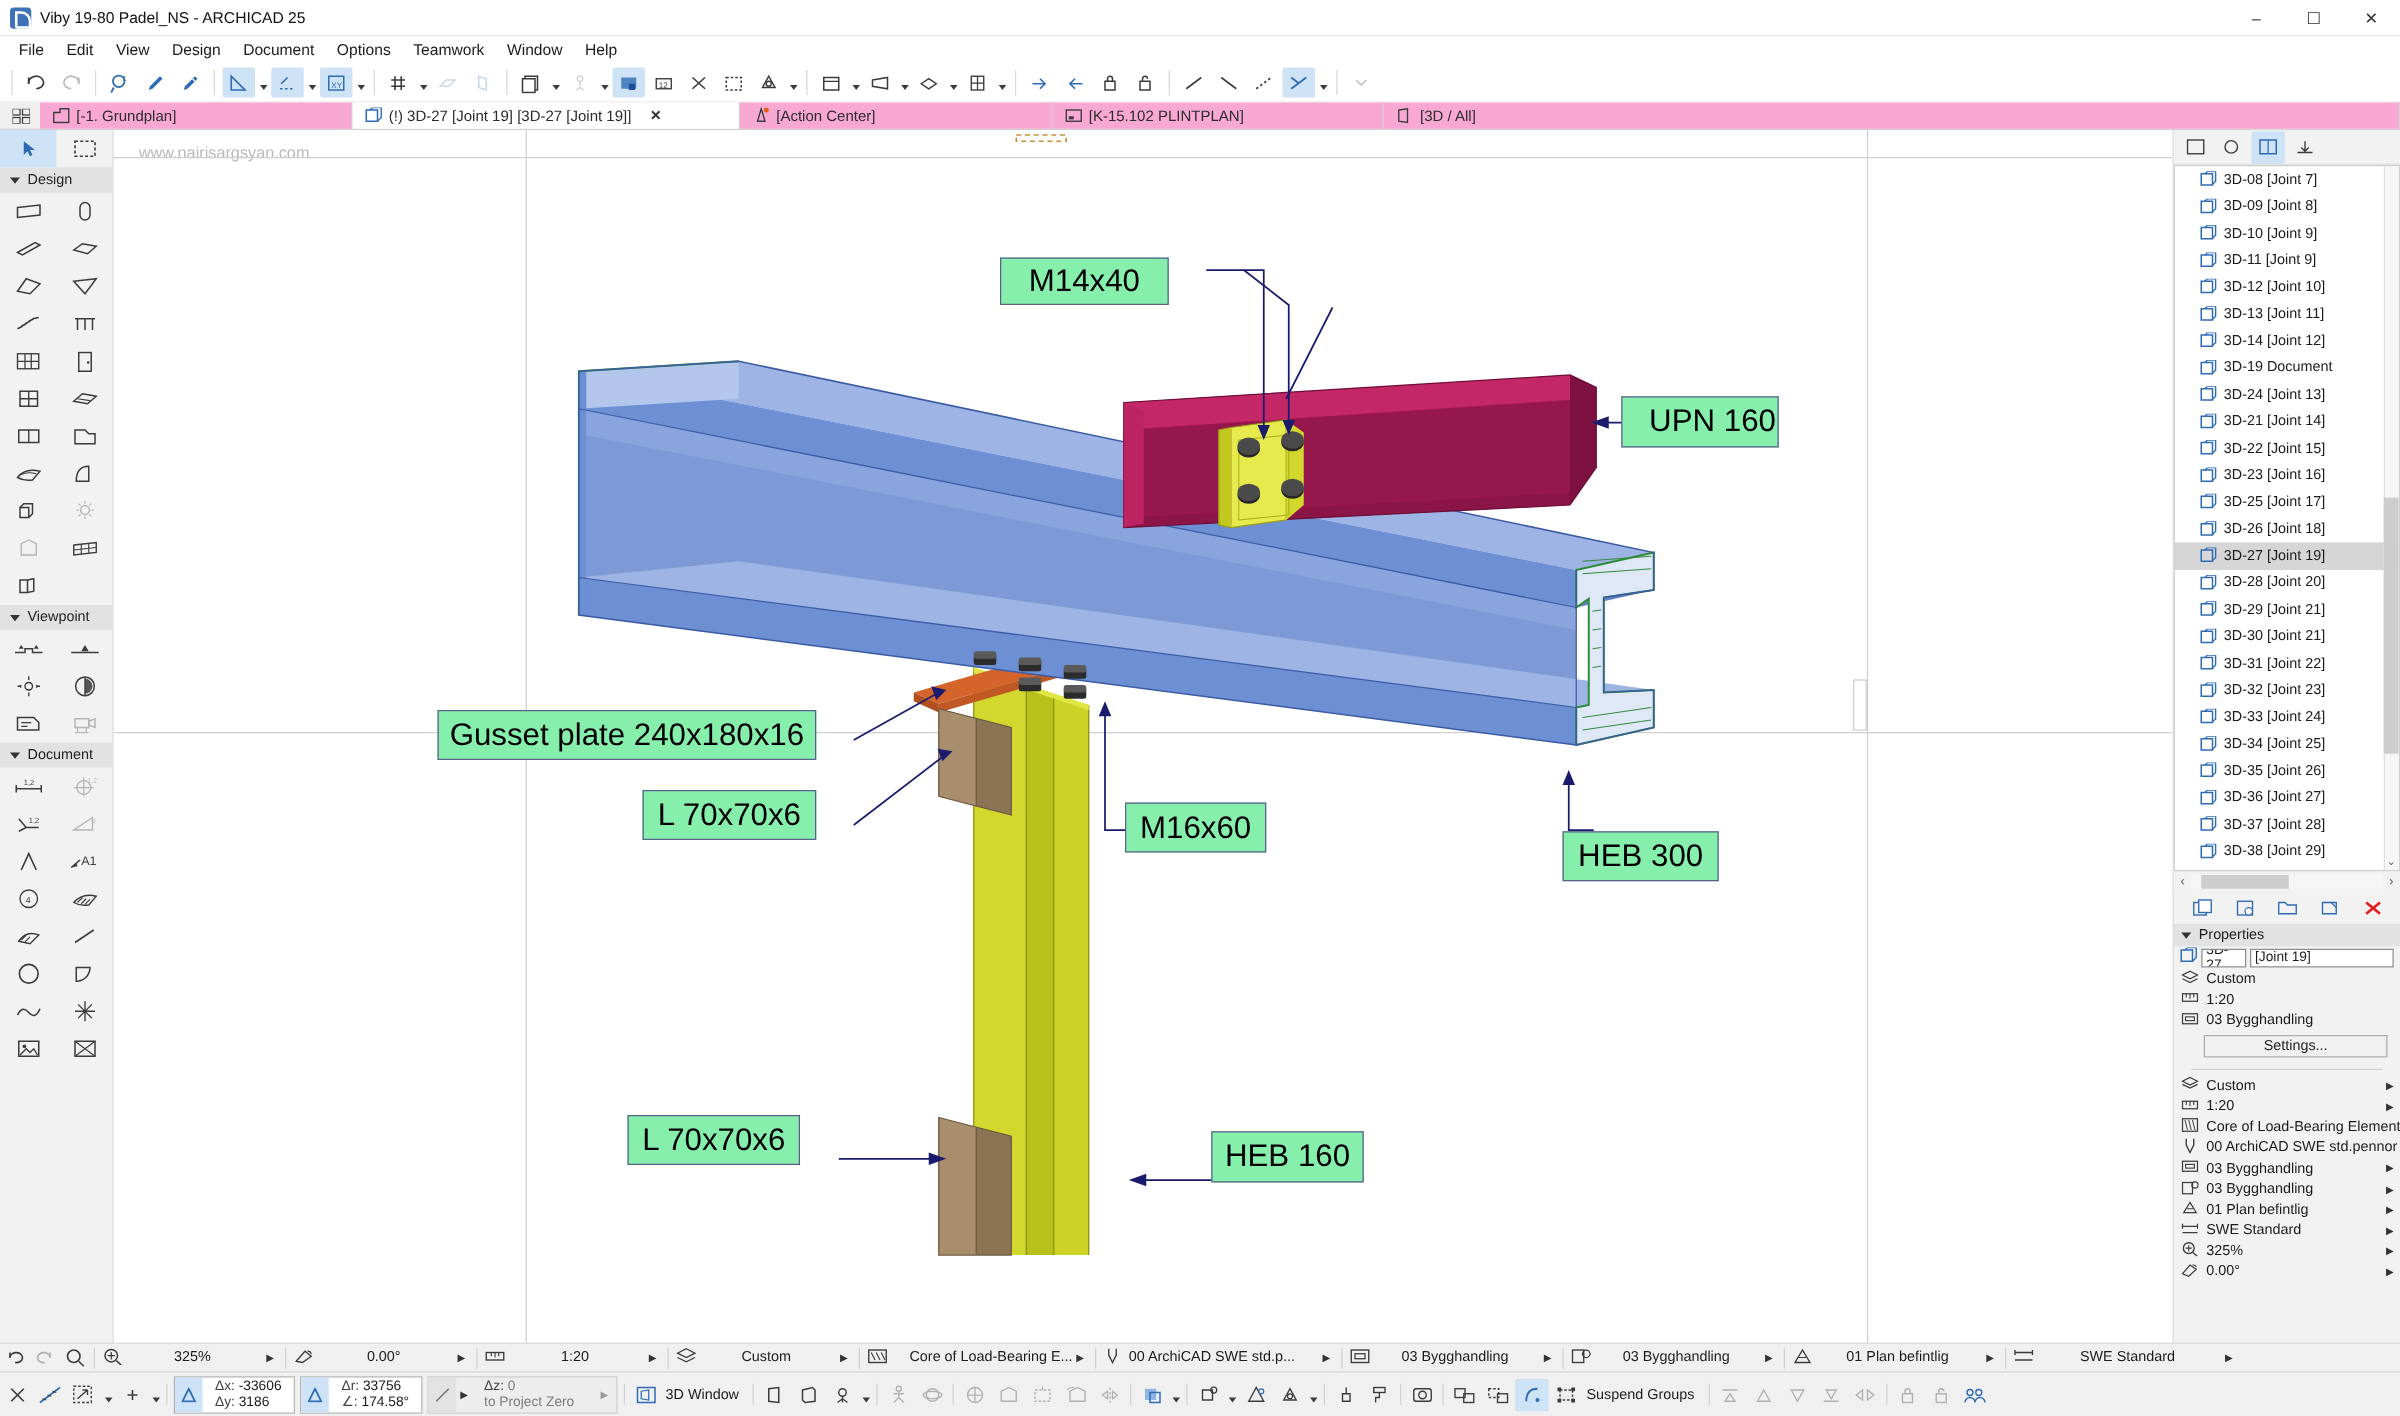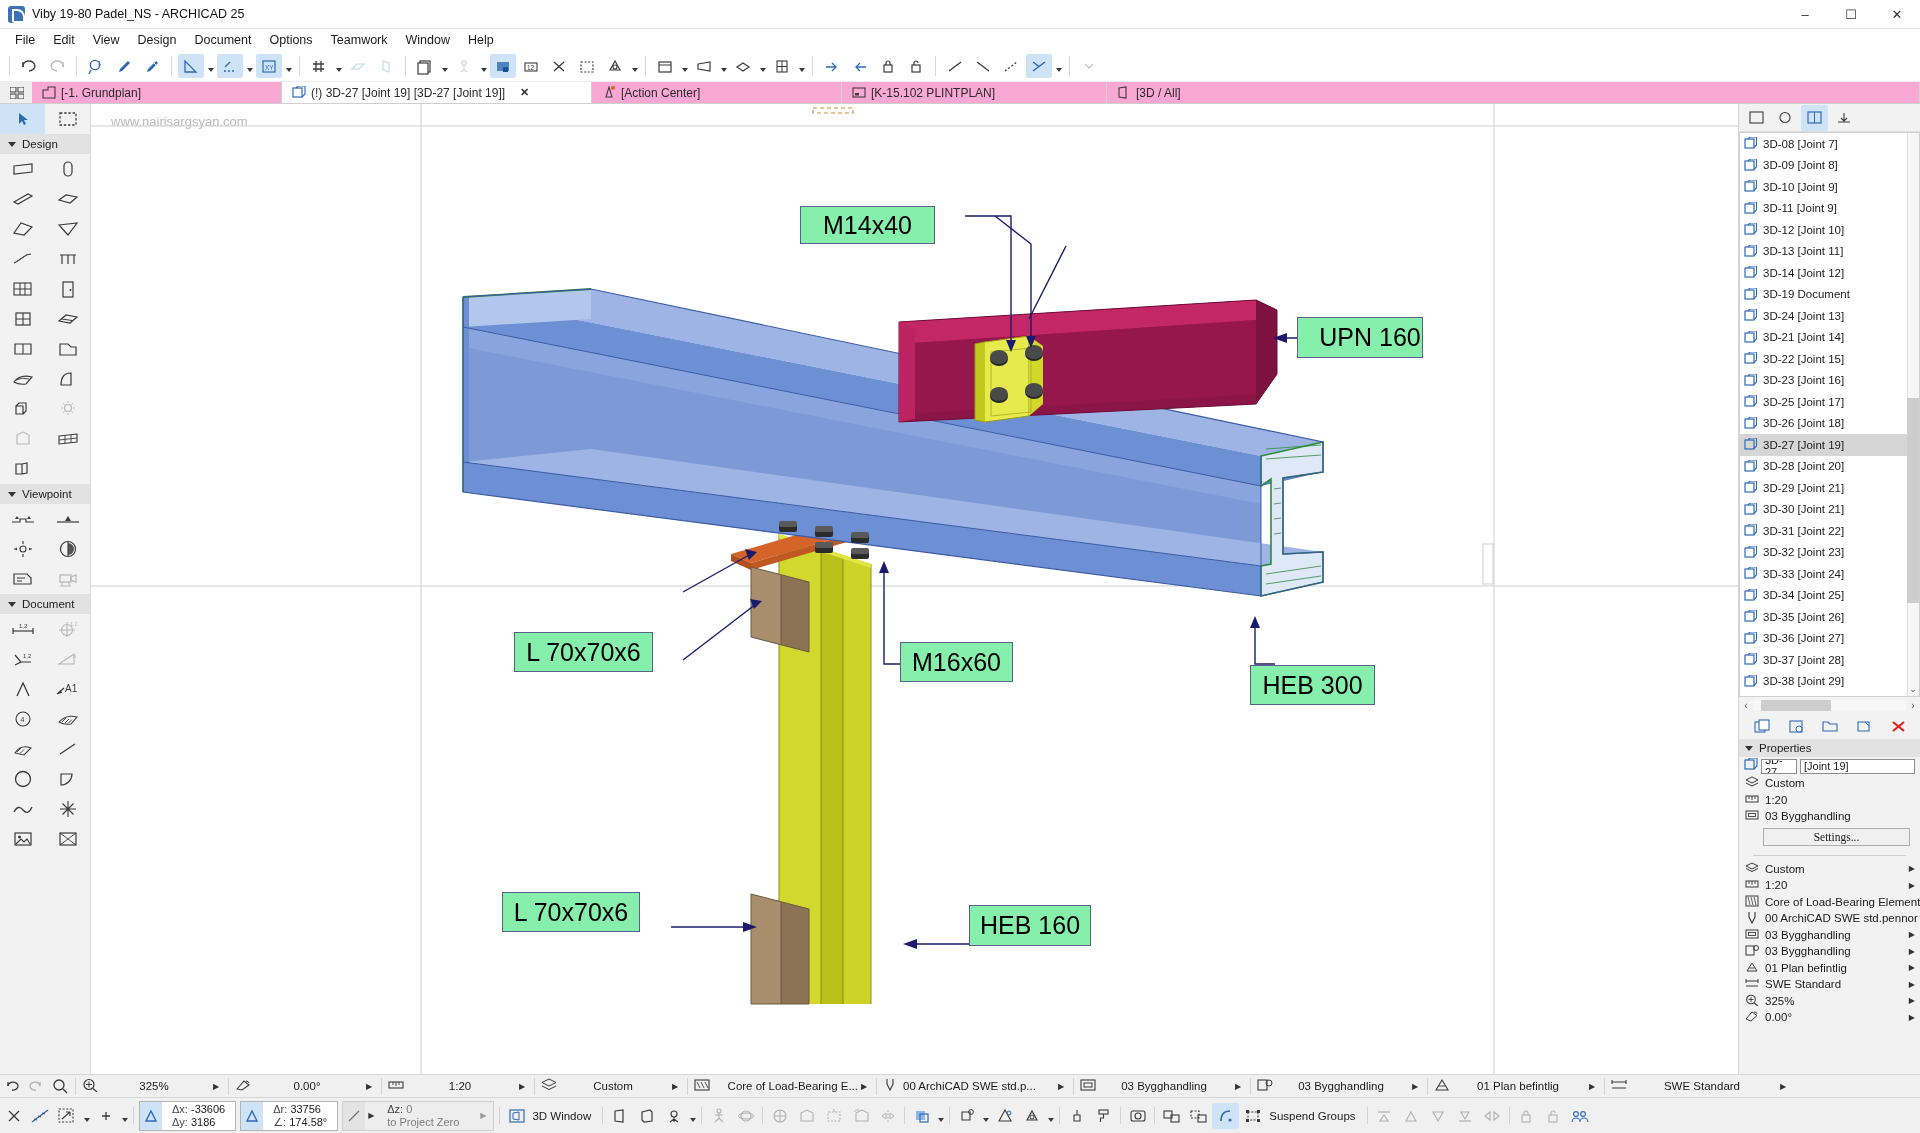--- a/index.html
+++ b/index.html
@@ -78,21 +78,21 @@
           display:flex; align-items:center; justify-content:center; padding:3px 12px;
           white-space:nowrap; line-height:1; }
 
   
   .rpanel { width:182px; background:#f2f2f2; border-left:1px solid #d5d5d5;
             display:flex; flex-direction:column; flex:0 0 182px; }
   .nav-tools { height:28px; display:flex; align-items:center; gap:2px; padding-left:4px;
                background:#f2f2f2; border-bottom:1px solid #e0e0e0; }
   .navlist { background:#fff; overflow:hidden; position:relative; flex:0 0 565px;
              border:1px solid #d0d0d0; margin:0 0 0 0; }
-  .navrow { height:21.5px; display:flex; align-items:center; gap:5px; padding-left:4px;
+  .navrow { height:21.5px; display:flex; align-items:center; gap:5px; padding-left:20px;
             font-size:11.5px; color:#1b1b1b; white-space:nowrap; }
   .navrow.sel { background:#d6d6d6; }
   .nav-ico { width:14px; height:13px; flex:0 0 14px; position:relative; }
   .nav-scroll { position:absolute; right:0; top:0; bottom:0; width:12px; background:#f6f6f6;
                 border-left:1px solid #e0e0e0; }
   .nav-thumb { position:absolute; right:0; width:12px; background:#cdcdcd; }
   .nav-arrow { position:absolute; right:0; width:12px; height:14px; display:flex;
                align-items:center; justify-content:center; font-size:9px; color:#555; }
   .hscroll { height:17px; display:flex; align-items:center; background:#f2f2f2; }
   .hs-btn { width:14px; text-align:center; font-size:10px; color:#555; }
@@ -103,21 +103,21 @@
   .prop-head { height:18px; background:#e2e2e2; display:flex; align-items:center; gap:6px;
                padding-left:6px; font-size:11.5px; }
   .prop-row { height:16.5px; display:flex; align-items:center; gap:6px; padding-left:6px;
               font-size:11.5px; color:#1b1b1b; white-space:nowrap; overflow:hidden; }
   .prop-row .arr { margin-left:auto; margin-right:5px; font-size:8px; color:#333; }
   .prop-input { display:flex; align-items:center; gap:3px; padding:1px 5px; }
   .pi { border:1px solid #8d8d8d; background:#fff; height:15px; font-size:11px;
         padding:0 3px; display:flex; align-items:center; overflow:hidden; }
   .settings-btn { margin:3px 10px 4px 24px; height:18px; border:1px solid #adadad;
         background:#f0f0f0; font-size:11.5px; display:flex; align-items:center;
-        justify-content:center;font-family:Liberation Serif, serif; }
+        justify-content:center; }
   .prop-div { height:1px; background:#cfcfcf; margin:5px 14px; }
 
   
   .statusbar { height:23px; background:#f0f0f0; border-top:1px solid #d6d6d6;
                display:flex; align-items:center; flex:0 0 23px; font-size:11.5px; }
   .sb-seg { display:flex; align-items:center; height:19px; padding:0 3px; }
   .sb-val { min-width:80px; text-align:center; }
   .sb-arr { width:12px; text-align:center; font-size:8px; color:#333; }
   .sb-sep { width:1px; height:17px; background:#d2d2d2; margin:0 3px; }
   .botbar { height:36px; background:#f0f0f0; border-top:1px solid #d6d6d6;
@@ -822,20 +822,21 @@
           <path d="M659,495 l12,2 -8,8 Z"></path>
           <path d="M793,457 l-5,12 10,0 Z"></path>
           <path d="M1164,512 l-5,12 10,0 Z"></path>
           <path d="M666,823 l-14,-5 0,10 Z"></path>
           <path d="M812,840 l14,-5 0,10 Z"></path>
         </g>
       </svg>
 
       <div class="cbox" style="left:709px;  top:102px; width:135px; height:38px;">M14x40</div>
       <div class="cbox" style="left:1206px; top:213px; width:126px; height:41px;padding-left:32px;">UPN 160</div>
+      <div class="cbox" style="left:259px; top:464px; width:303px; height:40px;">Gusset plate 240x180x16</div>
       <div class="cbox" style="left:423px;  top:528px; width:139px; height:40px;">L 70x70x6</div>
       <div class="cbox" style="left:809px;  top:538px; width:113px; height:40px;">M16x60</div>
       <div class="cbox" style="left:1159px; top:561px; width:125px; height:40px;">HEB 300</div>
       <div class="cbox" style="left:411px;  top:788px; width:138px; height:40px;">L 70x70x6</div>
       <div class="cbox" style="left:878px;  top:801px; width:122px; height:41px;">HEB 160</div>
     </div>
 
     <div class="rpanel">
       <div class="nav-tools">
         <div class="bi">

